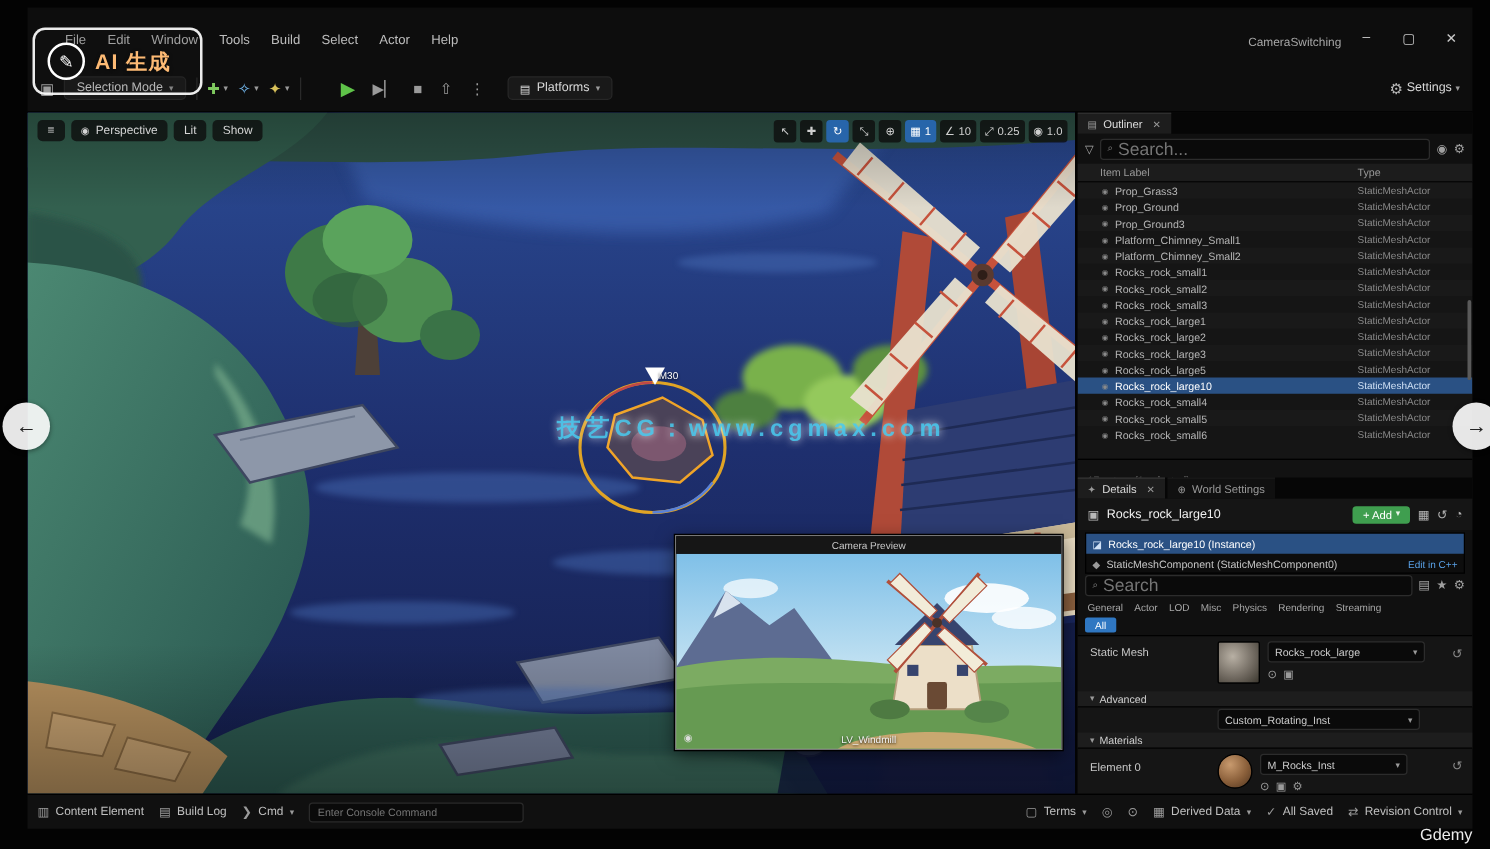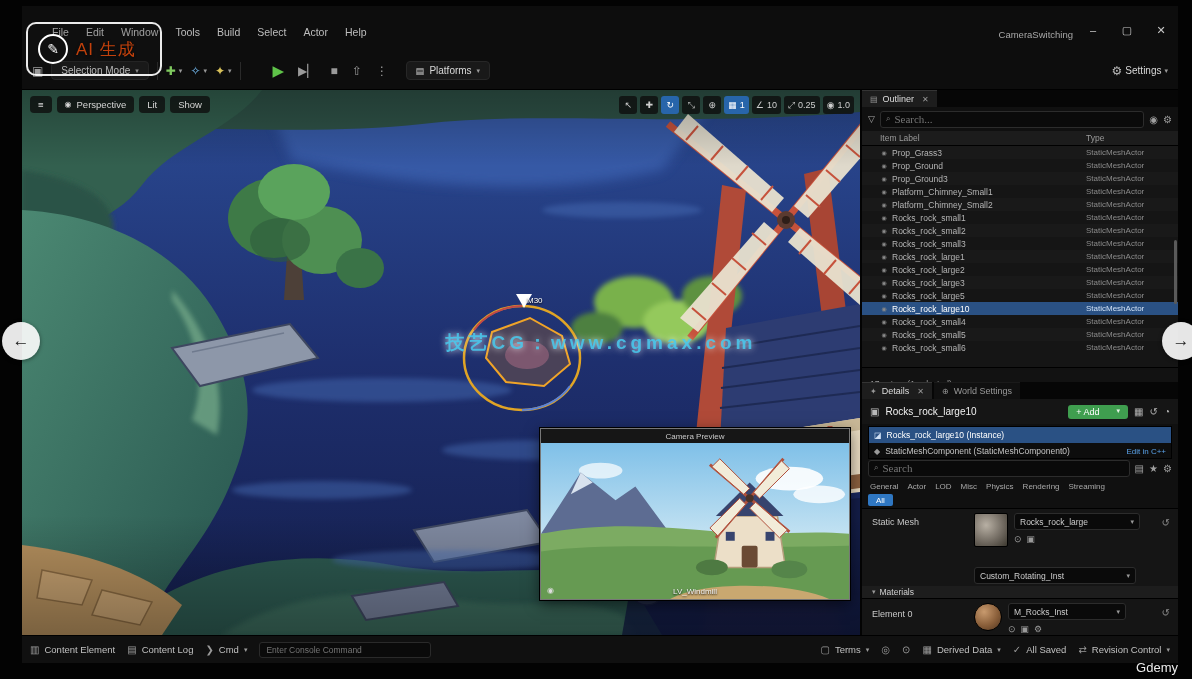--- a/index.html
+++ b/index.html
@@ -60,21 +60,21 @@
   .tab{background:#1d1d1d;display:flex;align-items:center;gap:5px;padding:0 8px;font-size:9px;color:#ddd;
     border-top:1px solid #343434}
   .tab.inactive{background:#101010;color:#999;border-top-color:#1a1a1a}
   .tab-icon{font-size:8px;color:#9a9a9a}
   .tab-close{color:#999;font-size:8px;margin-left:3px}
   .ol-search{position:absolute;left:0;right:0;top:17px;height:24px;display:flex;align-items:center;gap:5px;padding:0 6px}
   .filter-icon{color:#aaa;font-size:9px}
   .search-box{flex:1;display:flex;align-items:center;gap:4px;background:#0a0a0a;border:1px solid #2c2c2c;
     border-radius:3px;height:17px;padding:0 5px}
   .search-box .mag{font-size:8px;color:#888}
-  .search-box input{background:transparent;border:none;outline:none;color:#bbb;font-size:11px;width:100%;font-family:Liberation Serif, serif}
+  .search-box input{background:transparent;border:none;outline:none;color:#bbb;font-size:14px;width:100%;font-family:Liberation Sans, sans-serif}
   .panel-icon{color:#9f9f9f;font-size:10px}
   .ol-cols{position:absolute;left:0;right:0;top:41px;height:15px;background:#1c1c1c;border-bottom:1px solid #000;
     display:flex;align-items:center;font-size:8.5px;color:#9a9a9a}
   .col-label{padding-left:18px;flex:1}
   .col-type{width:92px}
   .ol-rows{position:absolute;left:0;right:0;top:56px;height:221px;overflow:hidden;background:#151515}
   .ol-row{height:13px;display:flex;align-items:center;font-size:8.5px;color:#b5b5b5;padding-left:14px}
   .ol-row:nth-child(odd){background:#191919}
   .ol-row.selected{background:#2a5184;color:#fff}
   .row-eye{width:16px;text-align:center;color:#8a8a8a;font-size:6px}
@@ -83,21 +83,21 @@
   .ol-row.selected .row-type{color:#cfe0f5}
   .ol-scrollbar{position:absolute;right:1px;top:150px;width:3px;height:64px;background:#5a5a5a;border-radius:2px;z-index:5}
   .ol-footer{position:absolute;left:0;right:0;top:277px;height:15px;display:flex;align-items:center;padding:16px 8px;
     font-size:8.5px;color:#9a9a9a;background:#121212;border-top:1px solid #000}
 
   .dt-tabbar{position:absolute;left:0;right:0;top:292px;height:17px;background:#060606;display:flex;gap:2px}
   .dt-actorbar{position:absolute;left:0;right:0;top:309px;height:25px;display:flex;align-items:center;gap:6px;
     padding:0 8px;background:#151515}
   .actor-cube{color:#b9b9b9;font-size:10px}
   .actor-name{font-size:10px;color:#f0f0f0;flex:1;white-space:nowrap;overflow:hidden}
-  .add-btn{background:#3f9e4f;color:#fff;font-size:9px;border-radius:3px;padding:2px 8px;display:flex;gap:17px;align-items:flex-start}
+  .add-btn{background:#3f9e4f;color:#fff;font-size:9px;border-radius:3px;padding:2px 8px;display:flex;gap:3px;align-items:flex-start}
   .hdr-icon{color:#b0b0b0;font-size:10px}
   .dt-comps{position:absolute;left:6px;right:6px;top:336px;height:33px;background:#0d0d0d;border:1px solid #000}
   .comp-row{height:16px;display:flex;align-items:center;gap:5px;padding:0 5px;font-size:8.5px;color:#c5c5c5;white-space:nowrap;overflow:hidden}
   .comp-row.selected{background:#2a5184;color:#fff}
   .comp-icon{font-size:8px;color:#9a9a9a}
   .comp-link{margin-left:auto;color:#5aa2e8;font-size:8px}
   .dt-search{position:absolute;left:6px;right:6px;top:369px;height:18px;display:flex;align-items:center;gap:5px}
   .dt-filters{position:absolute;left:8px;right:6px;top:390px;height:12px;display:flex;gap:9px;font-size:8px;
     color:#a8a8a8;align-items:center;white-space:nowrap}
   .all-pill{position:absolute;left:6px;top:404px;height:12px;background:#2f77c2;color:#fff;font-size:8px;
@@ -124,21 +124,21 @@
   .sb-icon{font-size:10px;color:#9a9a9a}
   .console{width:172px;height:16px;background:#0a0a0a;border:1px solid #2a2a2a;border-radius:3px;
     color:#7a7a7a;font-size:8.5px;padding:0 6px;outline:none;font-family:inherit}
   .sb-right{margin-left:auto;display:flex;align-items:center;gap:12px}
 
   
   .wm-badge{position:absolute;left:26px;top:22px;width:136px;height:54px;border:2px solid rgba(255,255,255,.92);
     border-radius:10px;display:flex;align-items:center;gap:8px;padding:0 10px;z-index:40;background:rgba(25,25,25,.18)}
   .wm-badge .logo{width:30px;height:30px;border:2px solid #fff;border-radius:50%;display:flex;align-items:center;
     justify-content:center;color:#fff;font-size:14px;flex:none}
-  .wm-badge .txt{color:#c2410c;font-size:17px;font-weight:normal;letter-spacing:1px;text-shadow:0 1px 3px rgba(0,0,0,.6);white-space:nowrap}
+  .wm-badge .txt{color:#fdba74;font-size:17px;font-weight:bold;letter-spacing:1px;text-shadow:0 1px 3px rgba(0,0,0,.6);white-space:nowrap}
   .wm-center{position:absolute;left:318px;top:240px;width:522px;text-align:center;font-size:19px;letter-spacing:4px;
     color:rgba(72,202,238,.85);text-shadow:0 0 7px rgba(255,255,255,.85);font-weight:bold;z-index:30;pointer-events:none;white-space:nowrap}
   .wm-brand{position:absolute;right:14px;bottom:4px;color:#ececec;font-size:13px;font-weight:normal;z-index:50}
   .nav-arrow{position:absolute;top:322px;width:38px;height:38px;border-radius:50%;background:rgba(250,250,250,.92);
     color:#222;display:flex;align-items:center;justify-content:center;font-size:17px;z-index:60;box-shadow:0 1px 4px rgba(0,0,0,.45)}
   .nav-left{left:2px}.nav-right{right:-8px}
 </style>
 </head>
 <body>
 
@@ -616,20 +616,24 @@
             <span>Rocks_rock_large</span>
             <span class="caret">▾</span>
           </div>
           <div class="mini-icons" style="left:152px;top:25px">
             <span>⊙</span>
             <span>▣</span>
           </div>
           <span class="revert" style="top:8px">↺</span>
         </div>
 
+        <div class="section-row" style="top:44px">
+          <span class="sec-caret">▾</span>
+          <span>Advanced</span>
+        </div>
         <div style="position:absolute;left:0;right:0;top:57px;height:20px">
           <div class="combo" style="left:112px;top:1px;width:162px">
             <span>Custom_Rotating_Inst</span>
             <span class="caret">▾</span>
           </div>
         </div>
 
         <div class="section-row" style="top:77px">
           <span class="sec-caret">▾</span>
           <span>Materials</span>
@@ -652,21 +656,21 @@
     </div>
   </div>
 
   <div class="statusbar">
     <div class="sb-item">
       <span class="sb-icon">▥</span>
       <span>Content Element</span>
     </div>
     <div class="sb-item">
       <span class="sb-icon">▤</span>
-      <span>Content Log</span>
+      <span>Build Log</span>
     </div>
     <div class="sb-item">
       <span class="sb-icon">❯</span>
       <span>Cmd</span>
       <span class="caret">▾</span>
     </div>
     <input class="console" placeholder="Enter Console Command" style="">
     <div class="sb-right">
       <div class="sb-item">
         <span class="sb-icon">▢</span>

